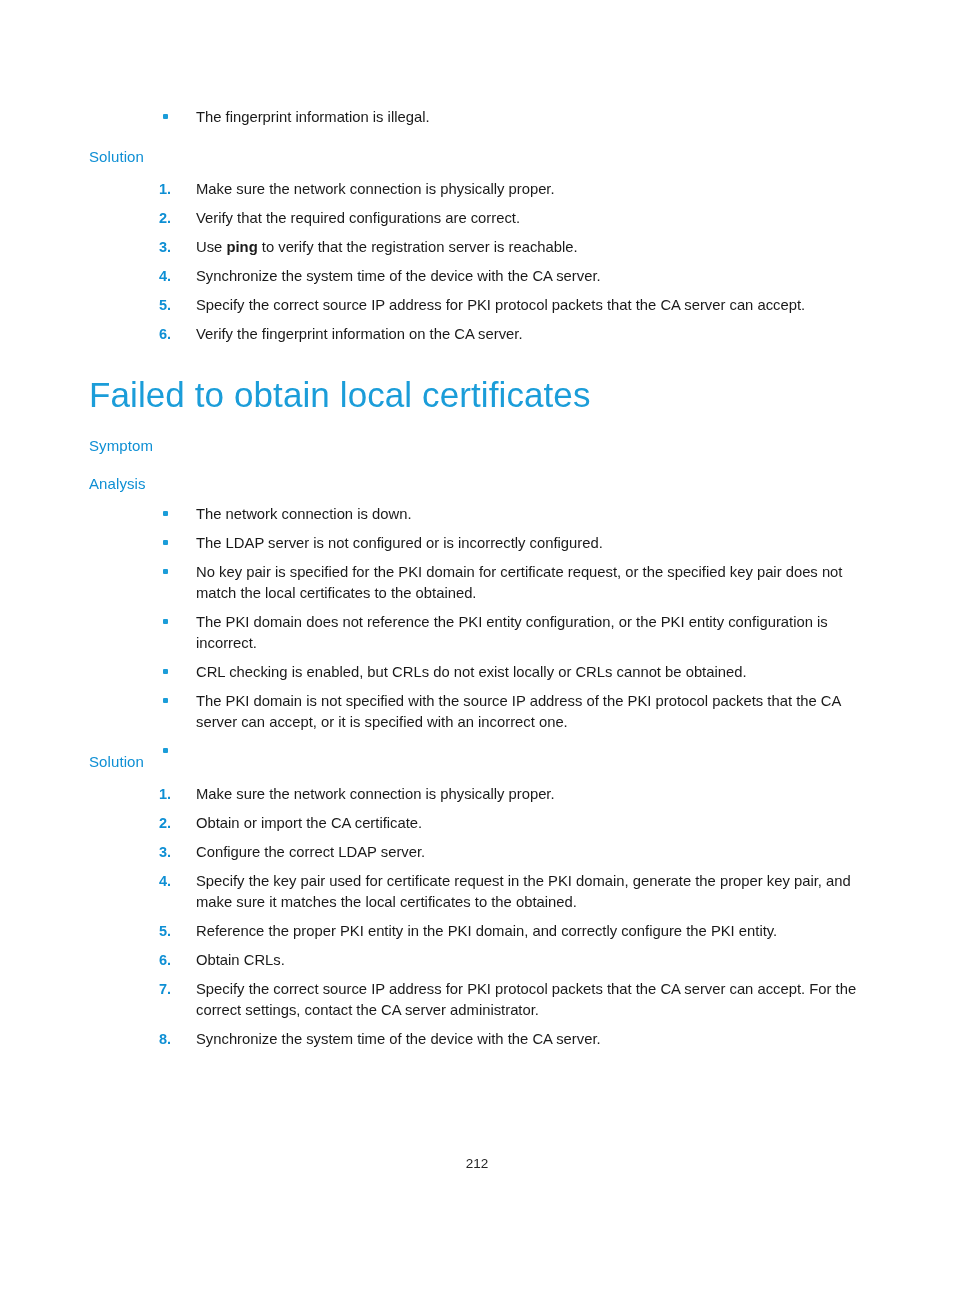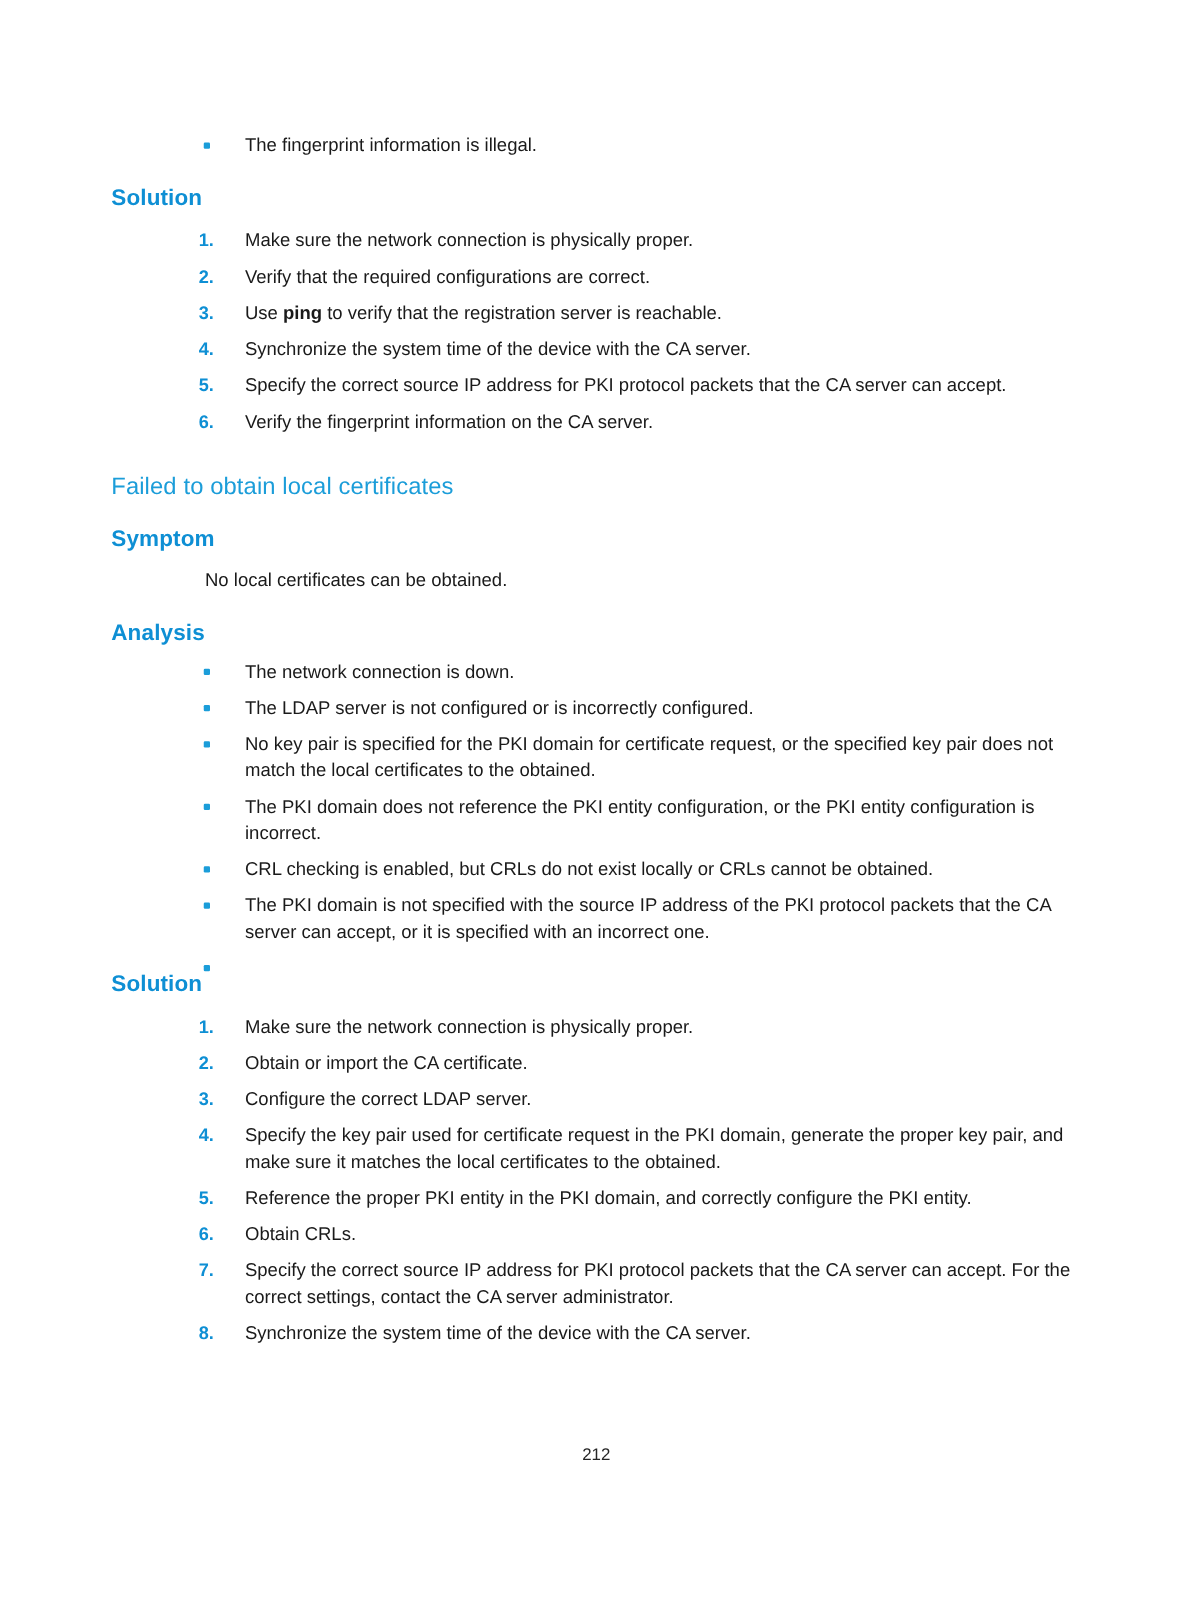--- a/index.html
+++ b/index.html
@@ -28,32 +28,32 @@
   
   .content {
     position: absolute;
     left: 89px;
     top: 96px;
     width: 780px;
   }
 
   
   h1.doc-h1 {
-    font-size: 19px;
+    font-size: 35px;
     font-weight: 400;
     color: #1b9dd9;
     margin: 29px 0 0 0;
     padding: 0;
     line-height: 1.22;
     letter-spacing: 0.1px;
   }
 
   h2.doc-h2 {
-    font-size: 18px;
-    font-weight: bold;
+    font-size: 15px;
+    font-weight: normal;
     color: #0e8fd4;
     margin: 20px 0 0 0;
     padding: 0;
     line-height: 1.2;
     letter-spacing: 0.1px;
   }
 
   
   p.body-para {
     margin: 13px 0 0 75px;
@@ -166,21 +166,20 @@
       </li>
       <li>
         <span class="step-num">6.</span>
         <span>Verify the fingerprint information on the CA server.</span>
       </li>
     </ol>
 
     <h1 class="doc-h1">Failed to obtain local certificates</h1>
 
     <h2 class="doc-h2">Symptom</h2>
-    <p class="body-para">No local certificates can be obtained.</p>
 
     <h2 class="doc-h2">Analysis</h2>
     <ul class="bullets">
       <li>
         <span class="bullet-mark"></span>
         <span>The network connection is down.</span>
       </li>
       <li>
         <span class="bullet-mark"></span>
         <span>The LDAP server is not configured or is incorrectly configured.</span>

